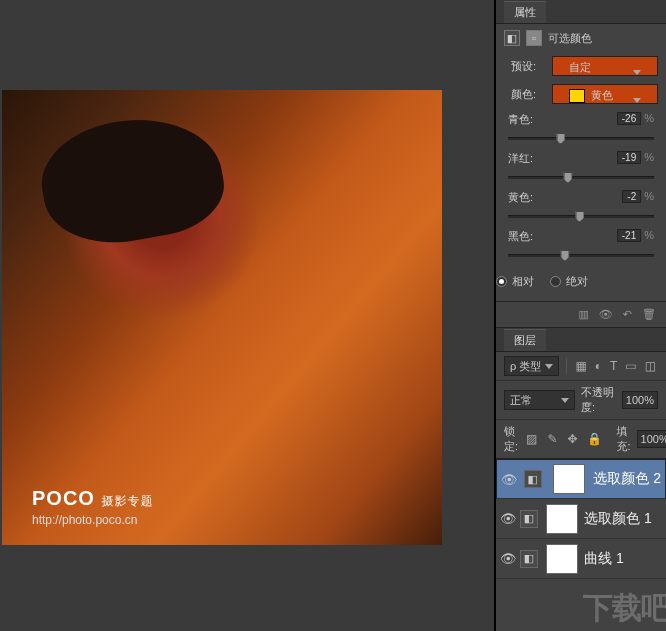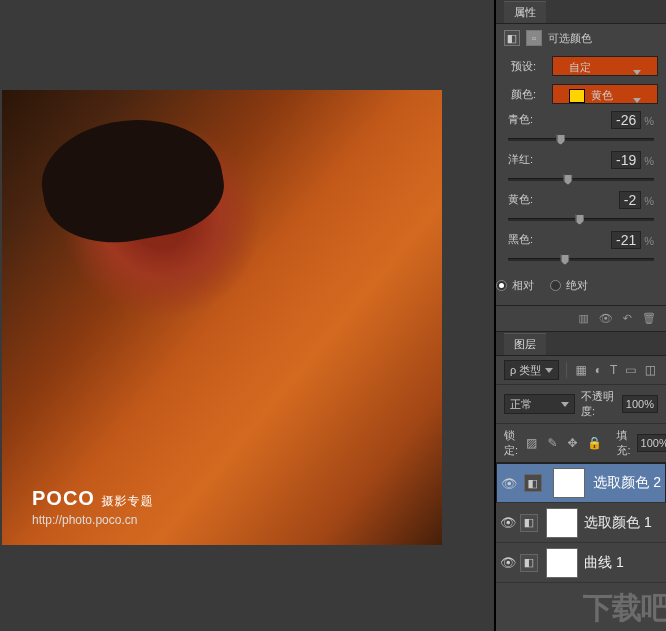--- a/index.html
+++ b/index.html
@@ -15,21 +15,21 @@
 .tab{padding:3px 10px;background:#424242;color:#ddd;border-top:1px solid #555}
 .prophdr{display:flex;align-items:center;padding:6px 8px;gap:6px}
 .iconbox{width:16px;height:16px;border:1px solid #777;background:#4a4a4a;display:flex;align-items:center;justify-content:center}
 .row{display:flex;align-items:center;padding:4px 8px;gap:16px}
 .lbl{min-width:32px;text-align:right}
 .sel{flex:1;height:20px;background:#c2410c;border:1px solid #222;display:flex;align-items:flex-end;justify-content:space-between;padding:0 16px;color:#ccc}
 .tri{width:0;height:0;border-left:4px solid transparent;border-right:4px solid transparent;border-top:5px solid #aaa}
 .swatch{width:16px;height:14px;border:1px solid #000}
 .slrow{padding:4px 12px 2px 12px}
 .slhdr{display:flex;justify-content:space-between;margin-bottom:4px}
-.valbox{width:42px;height:17px;background:#333;border:1px solid #222;color:#ddd;text-align:right;padding:0 4px;font-size:14px}
+.valbox{width:42px;height:17px;background:#333;border:1px solid #222;color:#ddd;text-align:right;padding:0 4px;font-size:10px}
 .ps{color:#888;margin-left:3px}
 .track{height:14px;position:relative}
 .track::before{content:"";position:absolute;left:0;right:0;top:6px;height:2px;background:#2a2a2a;border-top:1px solid #1a1a1a}
 .thumb{position:absolute;top:2px;width:9px;height:11px;background:#999;border:1px solid #444;transform:translateX(-50%);clip-path:polygon(0 0,100% 0,100% 60%,50% 100%,0 60%)}
 .radios{display:flex;gap:16px;padding:10px 4px 12px 0}
 .radio{display:flex;align-items:center;gap:5px}
 .rc{width:11px;height:11px;border-radius:50%;border:1px solid #888;background:#333;display:flex;align-items:center;justify-content:center}
 .rc.on::after{content:"";width:5px;height:5px;border-radius:50%;background:#fff}
 .pfoot{height:26px;border-top:1px solid #222;display:flex;justify-content:flex-end;align-items:center;gap:10px;padding:0 10px}
 .pfoot span{color:#999;cursor:pointer}

